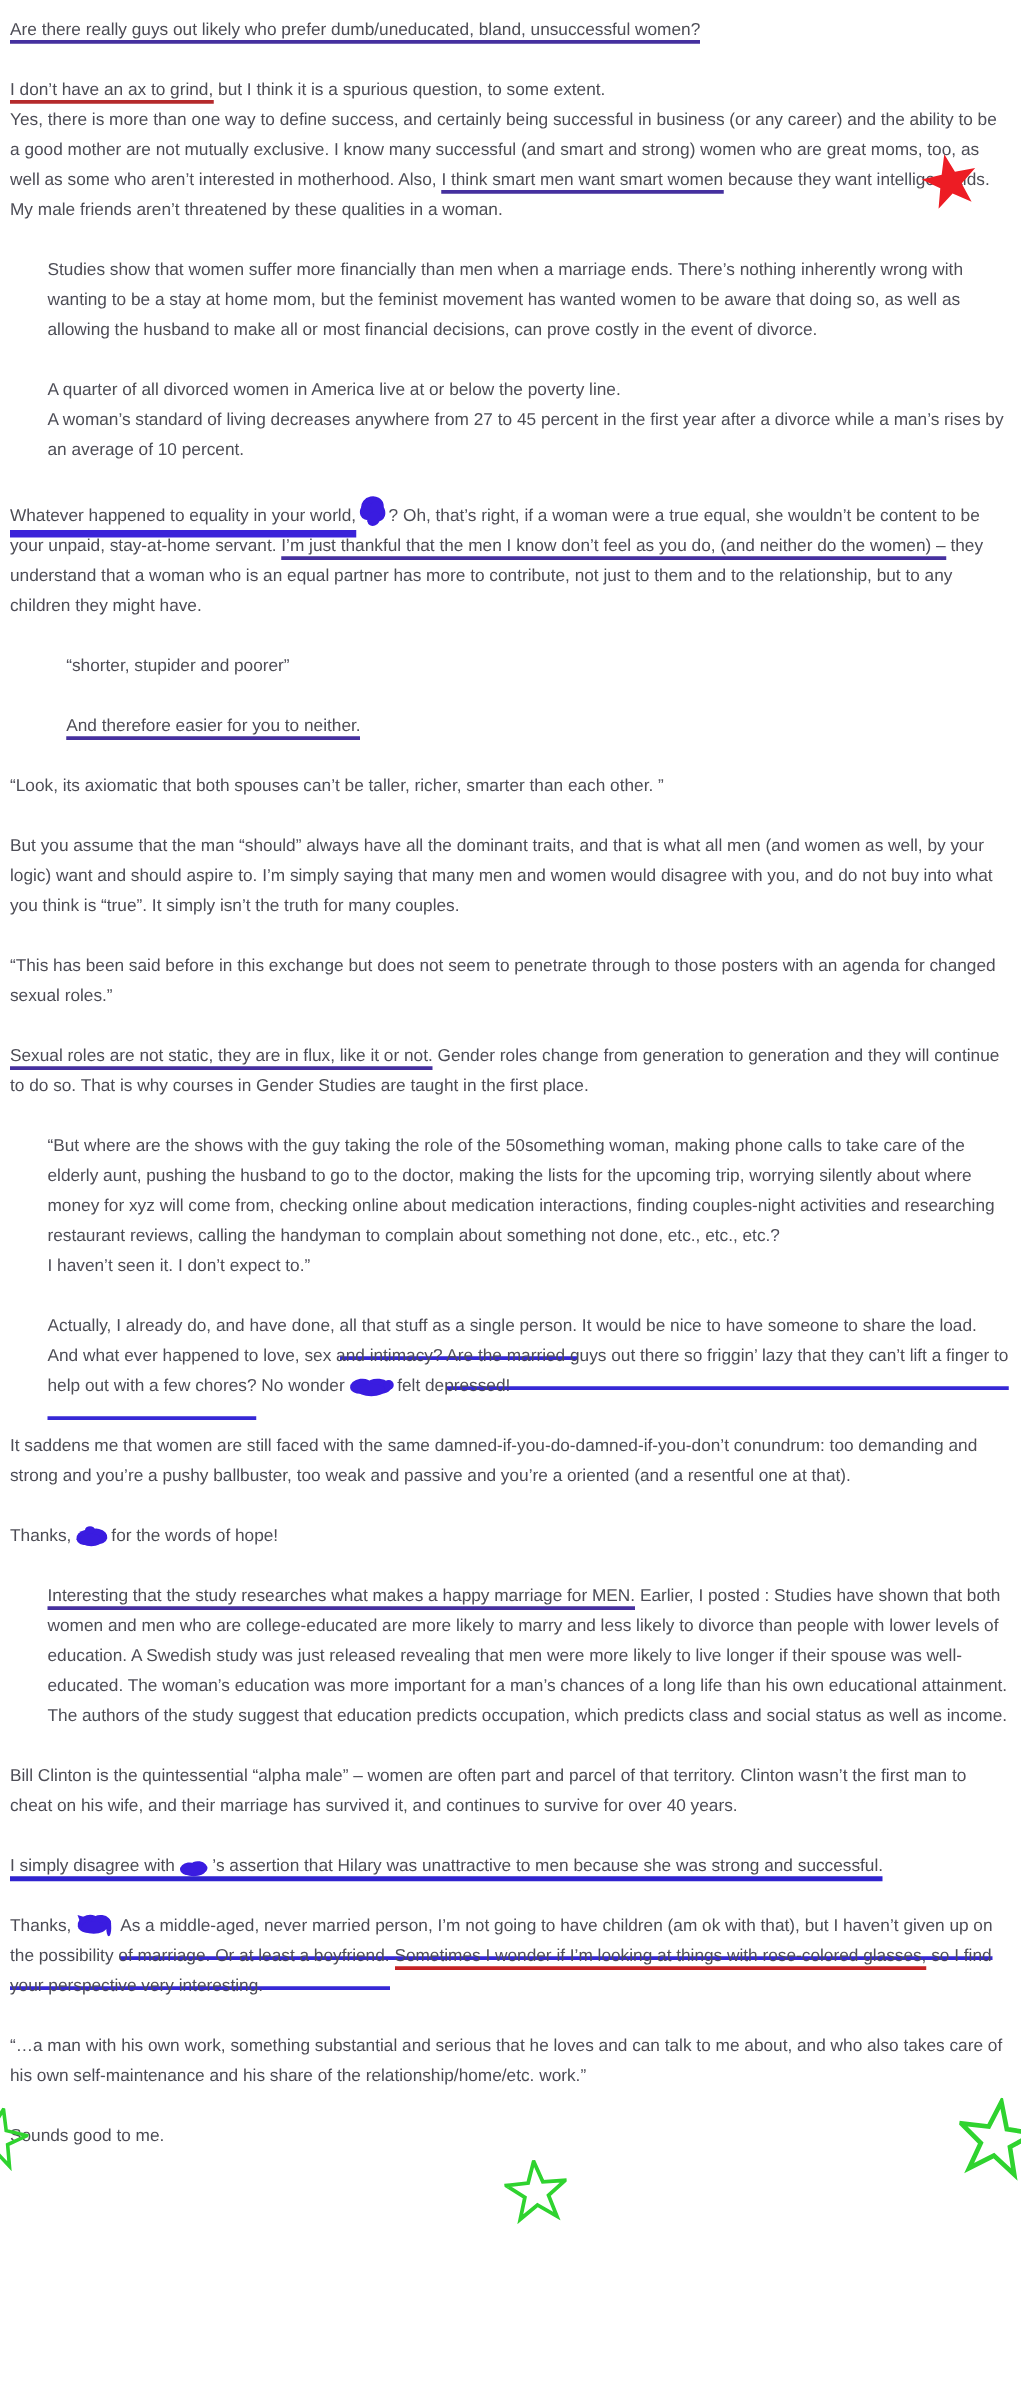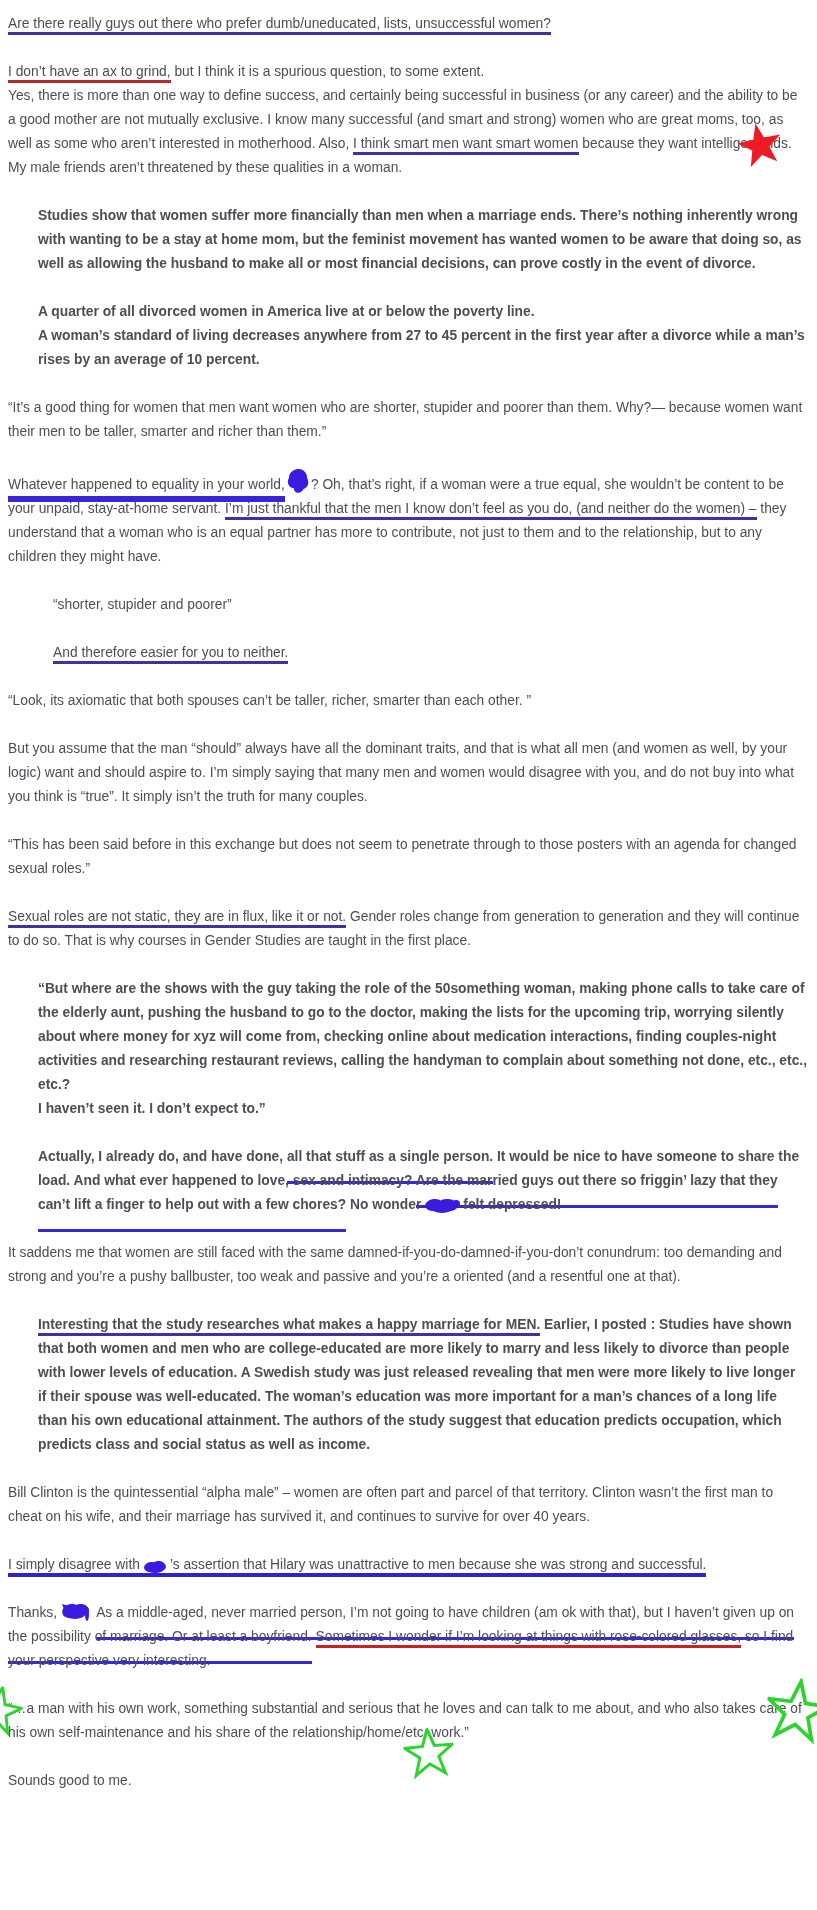--- a/index.html
+++ b/index.html
@@ -10,66 +10,71 @@
   *{box-sizing:border-box;}
   body{margin:0;background:#fff;}
   .page{
     position:relative; width:817px; height:1910px; overflow:hidden;
     background:var(--bg); font-family:"Liberation Sans",sans-serif;
     font-size:13.8px; line-height:24px; color:var(--text);
     padding:12px 10px 0 8px;
   }
   .para{margin:24px 0 0;}
   .para:first-child{margin-top:0;}
-  .indent1{margin-left:30px;font-weight:bold;}
+  .indent1{margin-left:30px;}
   .indent2{margin-left:45px;}
   .u-purple{border-bottom:3px solid var(--up); padding-bottom:1px;}
   .u-blue{border-bottom:3px solid var(--ub); padding-bottom:17px;}
   .u-thick{border-bottom:6px solid var(--ut); padding-bottom:4px;}
   .u-blue-heavy{border-bottom:4px solid var(--ubh); padding-bottom:1px;margin-top:27px;}
   .u-red{border-bottom:3px solid var(--ur); padding-bottom:1px;}
   .u-red-bright{border-bottom:3px solid var(--ur2); padding-bottom:1px;}
   .em-text{font-style:italic;}
   .scribble{display:inline-block; vertical-align:-5px; margin:0 2px;}
   .star{position:absolute; pointer-events:none;}
   .star-red{left:737px; top:122px; width:46px; height:46px; transform:rotate(-12deg);}
   .star-green-right{left:766px; top:1678px; width:62px; height:66px; transform:rotate(8deg);}
   .star-green-center{left:404px; top:1728px; width:50px; height:50px; transform:rotate(-5deg);}
   .star-green-left{left:-26px; top:1686px; width:48px; height:48px; transform:rotate(12deg);}
 </style>
 </head>
 <body>
 
 <div class="page">
   <div id="content">
-      <p class="para"><span class="u-purple">Are there really guys out there who prefer dumb/uneducated, lists, unsuccessful women?</span></p>
+      <p class="para"><span class="u-purple">Are there really guys out likely who prefer dumb/uneducated, bland, unsuccessful women?</span></p>
       <p class="para"><span class="u-red">I don’t have an ax to grind,</span><span> but I think it is a spurious question, to some extent.</span><br><span>Yes, there is more than one way to define success, and certainly being successful in business (or any career) and the ability to be a good mother are not mutually exclusive.  I know many successful (and smart and strong) women who are great moms, too, as well as some who aren’t interested in motherhood. Also, </span><span class="u-purple">I think smart men want smart women</span><span> because they want intelligent kids. My male friends aren’t threatened by these qualities in a woman.</span></p>
       <p class="para indent1"><span>Studies show that women suffer more financially than men when a marriage ends. There’s nothing inherently wrong with wanting to be a stay at home mom, but the feminist movement has wanted women to be aware that doing so, as well as allowing the husband to make all or most financial decisions, can prove costly in the event of divorce.</span></p>
       <p class="para indent1"><span>A quarter of all divorced women in America live at or below the poverty line.</span><br><span>A woman’s standard of living decreases anywhere from 27 to 45 percent in the first year after a divorce while a man’s rises by an average of 10 percent.</span></p>
-      <p class="para"><span>“It’s a good thing for women that men want women who are shorter, stupider and poorer than them. Why?— because women  want their men to be taller, smarter and richer than them.”</span></p>
       <p class="para"><span class="u-thick">Whatever happened to equality in your world,</span><svg width="22" height="26" viewBox="0 0 22 26" class="scribble">
           <ellipse cx="11" cy="9" rx="9" ry="8" transform="rotate(-12 11 9)" fill="var(--scribble)"></ellipse>
           <ellipse cx="7" cy="13" rx="6" ry="7" transform="rotate(18 7 13)" fill="var(--scribble)"></ellipse>
           <ellipse cx="15" cy="13" rx="6" ry="8" transform="rotate(-20 15 13)" fill="var(--scribble)"></ellipse>
           <ellipse cx="12" cy="19" rx="5" ry="6" transform="rotate(30 12 19)" fill="var(--scribble)"></ellipse>
         </svg><span>? Oh, that’s right, if a woman were a true equal, she wouldn’t be content to  be your unpaid, stay-at-home servant. </span><span class="u-purple">I’m just thankful that the men I know don’t feel as you do, (and neither do the women) –</span><span> they understand that a woman who is an equal partner has more to contribute, not just to them and to the relationship, but to any children they might have.</span></p>
       <p class="para indent2"><span>“shorter, stupider and poorer”</span></p>
       <p class="para indent2"><span class="u-purple">And therefore easier for you to neither.</span></p>
       <p class="para"><span>“Look, its axiomatic that both spouses can’t be taller, richer, smarter than each other. ”</span></p>
       <p class="para"><span>But you assume that the man “should” always have all the dominant traits, and that is what all men (and women as well, by your logic) want and should aspire to.  I’m simply saying that many men and women would disagree with you, and do not buy into what you think is “true”. It simply isn’t the truth for many couples.</span></p>
       <p class="para"><span>“This has been said before in this exchange but does not seem to penetrate through to those posters with an agenda for changed sexual roles.”</span></p>
       <p class="para"><span class="u-purple">Sexual roles are not static, they are in flux, like it or not.</span><span> Gender roles change from generation to generation and they will continue to do so. That is why courses in Gender Studies are taught in the first place.</span></p>
       <p class="para indent1"><span>“But where are the shows with the guy taking the role of the 50something woman, making phone calls to take care of the elderly aunt, pushing the husband to go to the doctor, making the lists for the upcoming trip, worrying silently about where money for xyz will come from, checking online about medication interactions, finding couples-night activities and researching restaurant reviews, calling the handyman to complain about something not done, etc., etc., etc.?</span><br><span>I haven’t seen it. I don’t expect to.”</span></p>
       <p class="para indent1"><span>Actually, I already do, and have done, </span><span class="u-blue">all that stuff as a single person.</span><span> It would be nice to have someone to share the load. And what ever happened to love, sex and intimacy? </span><span class="u-blue">Are the married guys out there so friggin’ lazy that they can’t lift a finger to help out with a few chores?</span><span> No wonder</span><svg width="38" height="18" viewBox="0 0 38 18" class="scribble">
           <ellipse cx="11" cy="9" rx="9" ry="6" transform="rotate(-8 11 9)" fill="var(--scribble)"></ellipse>
           <ellipse cx="25" cy="9" rx="10" ry="6" transform="rotate(6 25 9)" fill="var(--scribble)"></ellipse>
           <ellipse cx="19" cy="12" rx="11" ry="5" fill="var(--scribble)"></ellipse>
           <ellipse cx="33" cy="8" rx="4" ry="4" fill="var(--scribble)"></ellipse>
         </svg><span>felt depressed!</span></p>
       <p class="para"><span>It saddens me that women are still faced with the same damned-if-you-do-damned-if-you-don’t conundrum: too demanding and strong and you’re a pushy ballbuster, too weak and passive and you’re a oriented (and a resentful one at that).</span></p>
+      <p class="para"><span>Thanks,</span><svg width="28" height="18" viewBox="0 0 28 18" class="scribble">
+          <ellipse cx="10" cy="10" rx="8" ry="6" transform="rotate(-10 10 10)" fill="var(--scribble)"></ellipse>
+          <ellipse cx="19" cy="9" rx="8" ry="6" transform="rotate(12 19 9)" fill="var(--scribble)"></ellipse>
+          <ellipse cx="14" cy="12" rx="9" ry="5" fill="var(--scribble)"></ellipse>
+          <ellipse cx="13" cy="4" rx="4" ry="3" fill="var(--scribble)"></ellipse>
+        </svg><span>for the words of hope!</span></p>
       <p class="para indent1"><span class="u-purple">Interesting that the study researches what makes a happy marriage for MEN.</span><span> Earlier, I posted : Studies have shown that both women and men who are college-educated are more likely to marry and less likely to divorce than people with lower levels of education. A Swedish study was just released revealing that men were more likely to live longer if their spouse was well-educated. The woman’s  education was more important for a man’s chances of a long life than his own educational attainment. The authors of the study suggest that education predicts occupation, which predicts class and social status as well as income.</span></p>
       <p class="para"><span>Bill Clinton is the quintessential “alpha male” – women are often part and parcel of that territory. Clinton wasn’t the first man to cheat on his wife, and their marriage has survived it, and continues to survive for over 40 years.</span></p>
       <p class="para"><span class="u-blue-heavy"><span>I simply disagree with</span><svg width="26" height="15" viewBox="0 0 26 15" class="scribble">
             <ellipse cx="9" cy="8" rx="7" ry="5" transform="rotate(-8 9 8)" fill="var(--scribble)"></ellipse>
             <ellipse cx="17" cy="7" rx="7" ry="5" transform="rotate(10 17 7)" fill="var(--scribble)"></ellipse>
             <ellipse cx="13" cy="10" rx="9" ry="4" fill="var(--scribble)"></ellipse>
           </svg><span>’s assertion that Hilary was unattractive to men because she was strong and successful.</span></span></p>
       <p class="para"><span>Thanks,</span><svg width="32" height="20" viewBox="0 0 32 20" class="scribble">
           <ellipse cx="12" cy="9" rx="9" ry="7" transform="rotate(-14 12 9)" fill="var(--scribble)"></ellipse>
           <ellipse cx="22" cy="8" rx="8" ry="6" transform="rotate(8 22 8)" fill="var(--scribble)"></ellipse>

